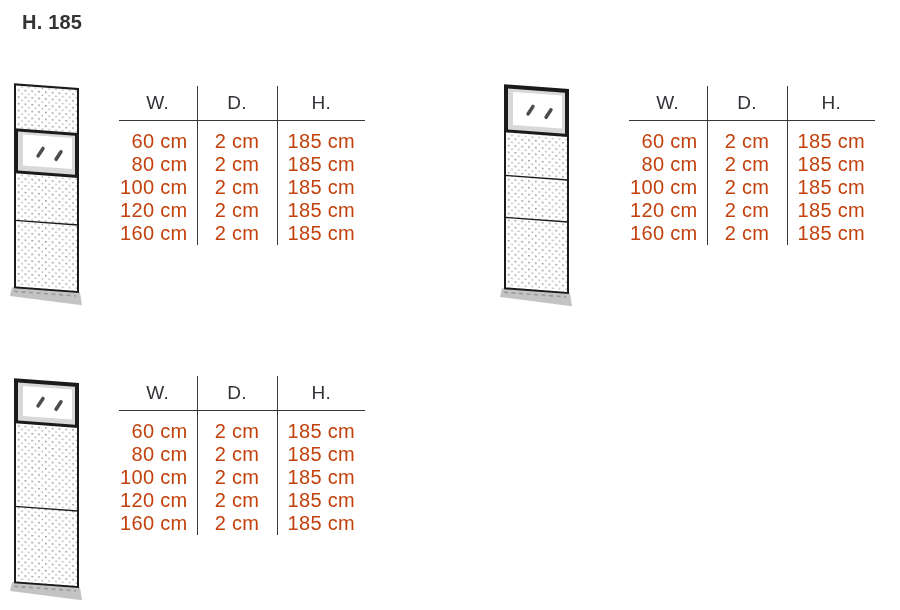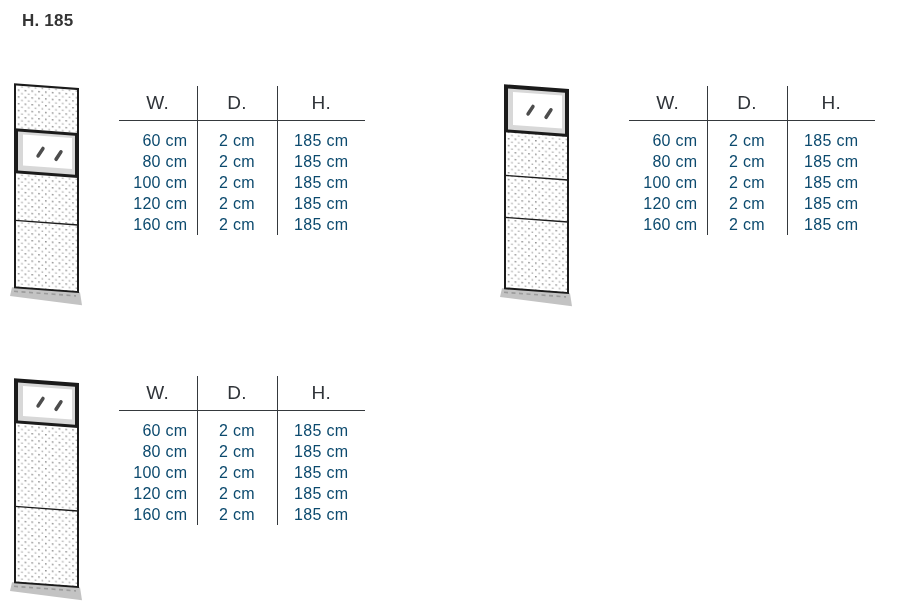--- a/index.html
+++ b/index.html
@@ -2,21 +2,21 @@
 <html><head>
 <meta charset="utf-8">
 <style>
   html,body { margin:0; padding:0; background:#ffffff; }
   .page {
     position:relative; width:900px; height:610px; background:#ffffff;
     font-family:"Liberation Sans", sans-serif; overflow:hidden;
   }
   .page-title {
     position:absolute; left:22px; top:11px;
-    font-size:17px; font-weight:600; color:#343434; letter-spacing:0.2px;
+    font-size:20px; font-weight:600; color:#343434; letter-spacing:0.2px;
   }
   .page-subtitle {
     position:absolute; left:21px; top:39px;
     font-size:16px; font-weight:400; color:#98999c; letter-spacing:0.1px;
   }
   .panel-svg { position:absolute; }
   .svg-1 { left:10px;  top:81px; }
   .svg-2 { left:500px; top:82px; }
   .svg-3 { left:10px;  top:376px; }
 
@@ -29,21 +29,21 @@
   .tbl-3 { left:119px; top:376px; }
   .dim-table col.w { width:78px; }
   .dim-table col.d { width:80px; }
   .dim-table col.h { width:88px; }
   .dim-table th {
     height:34px; font-size:19px; font-weight:500; color:#303439;
     text-align:center; vertical-align:middle; padding:0;
     border-bottom:1.5px solid #35393d; letter-spacing:0.3px;
   }
   .dim-table td {
-    height:21px; font-size:16px; font-weight:400; color:#0c4a6e;
+    height:21px; font-size:20px; font-weight:400; color:#c2410c;
     vertical-align:middle; padding:0; letter-spacing:0.3px; white-space:nowrap;
   }
   .dim-table tbody tr:first-child td { padding-top:9px; }
   .dim-table .c-w { text-align:right; padding-right:9px; }
   .dim-table .c-d { text-align:center; border-left:1.5px solid #35393d; border-right:1.5px solid #35393d; }
   .dim-table .c-h { text-align:center; }
 </style>
 </head>
 <body>
 

